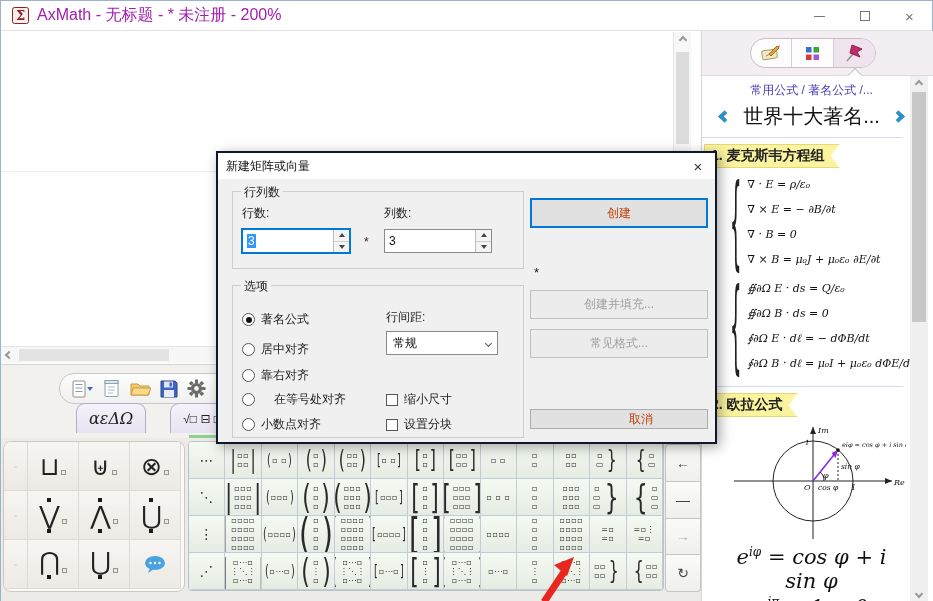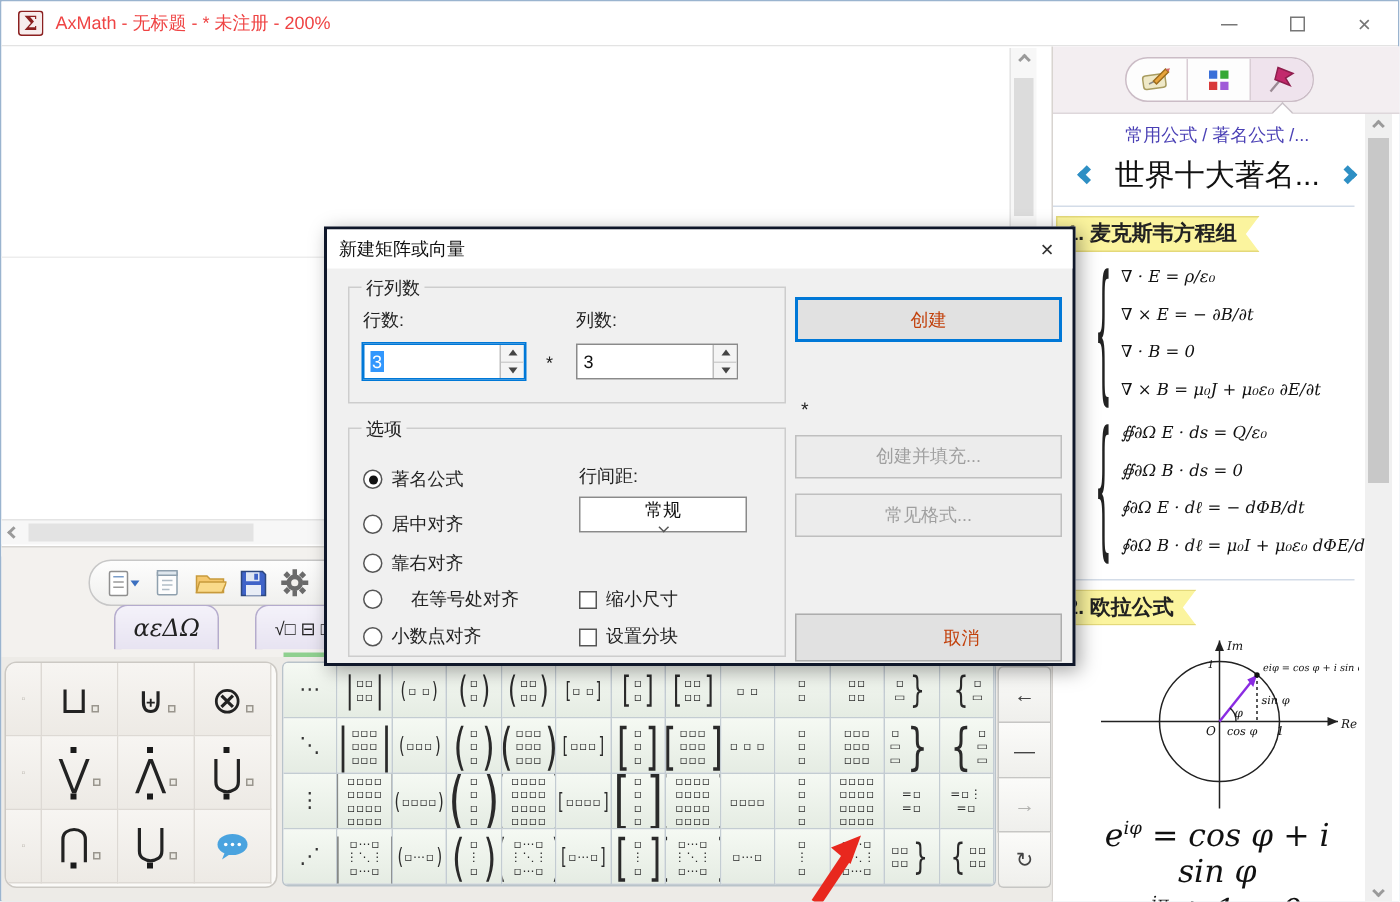--- a/index.html
+++ b/index.html
@@ -3,21 +3,21 @@
 <meta charset="utf-8">
 <style>
   * { margin:0; padding:0; box-sizing:border-box; }
   html,body { width:933px; height:601px; overflow:hidden; }
   body { font-family:"Liberation Sans","DejaVu Sans",sans-serif; background:#fff; position:relative; }
   .win { position:absolute; inset:0; border:1px solid #9ab4cf; background:#fff; }
 
   
   .titlebar { position:absolute; left:0; top:0; width:100%; height:30px; background:#fff; border-bottom:1px solid #e3e3e3; display:flex; align-items:center; }
   .app-logo { width:17px; height:17px; margin-left:11px; }
-  .title-text { margin-left:8px; font-size:12px; color:#ef4444;text-align:center; }
+  .title-text { margin-left:8px; font-size:16px; color:#a21caf;text-align:center; }
   .win-btns { position:absolute; right:0; top:0; height:30px; display:flex; }
   .win-btn { width:45px; height:30px; display:flex; align-items:center; justify-content:center; color:#777; }
   .glyph-min { width:11px; height:1px; background:#777; display:inline-block; }
   .glyph-max { width:10px; height:10px; border:1px solid #777; display:inline-block; }
   .glyph-close { font-size:15px; line-height:1; }
 
   
   .editor { position:absolute; left:0; top:30px; width:700px; height:340px; background:#fff; }
   .page-line { position:absolute; left:0; top:140px; width:672px; border-top:1px solid #ededed; }
   .matrix-content { position:absolute; left:243px; top:18px; font-family:"DejaVu Serif","Liberation Serif",serif; display:grid; grid-template-columns:repeat(3,88px); row-gap:14px; }
@@ -839,21 +839,21 @@
           <span class="spin-b">
             <span class="tri-down"></span>
           </span>
         </span>
     </div>
 
     <div class="dlg-btn primary" style="top:45px;height:30px;">创建</div>
     <span class="star" style="left:316px;top:112px;">*</span>
     <div class="dlg-btn disabled" style="top:176px;height:29px;">常见格式...</div>
     <div class="dlg-btn disabled" style="top:137px;height:29px;">创建并填充...</div>
-    <div class="dlg-btn" style="top:256px;height:32px;padding-left:44px;">取消</div>
+    <div class="dlg-btn" style="top:256px;height:20px;padding-left:44px;">取消</div>
 
     <div class="groupbox" style="left:14px;top:132px;width:292px;height:153px;">
       <span class="gb-label">选项</span>
     </div>
     <div id="dlg-radios">
         <label class="radio-row" style="left: 24px; top: 158px;">
           <span class="radio on"></span>
           <span>著名公式</span>
         </label>
         <label class="radio-row" style="left: 24px; top: 188px;">
@@ -867,21 +867,21 @@
         <label class="radio-row" style="left: 24px; top: 238px; gap: 19px;">
           <span class="radio"></span>
           <span>在等号处对齐</span>
         </label>
         <label class="radio-row" style="left: 24px; top: 263px;">
           <span class="radio"></span>
           <span>小数点对齐</span>
         </label>
       </div>
     <span class="dlg-label" style="left:168px;top:156px;">行间距:</span>
-    <div class="combo" style="left:168px;top:178px;width:112px;flex-direction:column;">
+    <div class="combo" style="left:168px;top:178px;width:112px;">
       <span>常规</span>
         <span class="chev down"></span>
     </div>
     <div id="dlg-checks">
         <label class="radio-row" style="left: 168px; top: 238px;">
           <span class="checkbox"></span>
           <span>缩小尺寸</span>
         </label>
         <label class="radio-row" style="left: 168px; top: 263px;">
           <span class="checkbox"></span>

